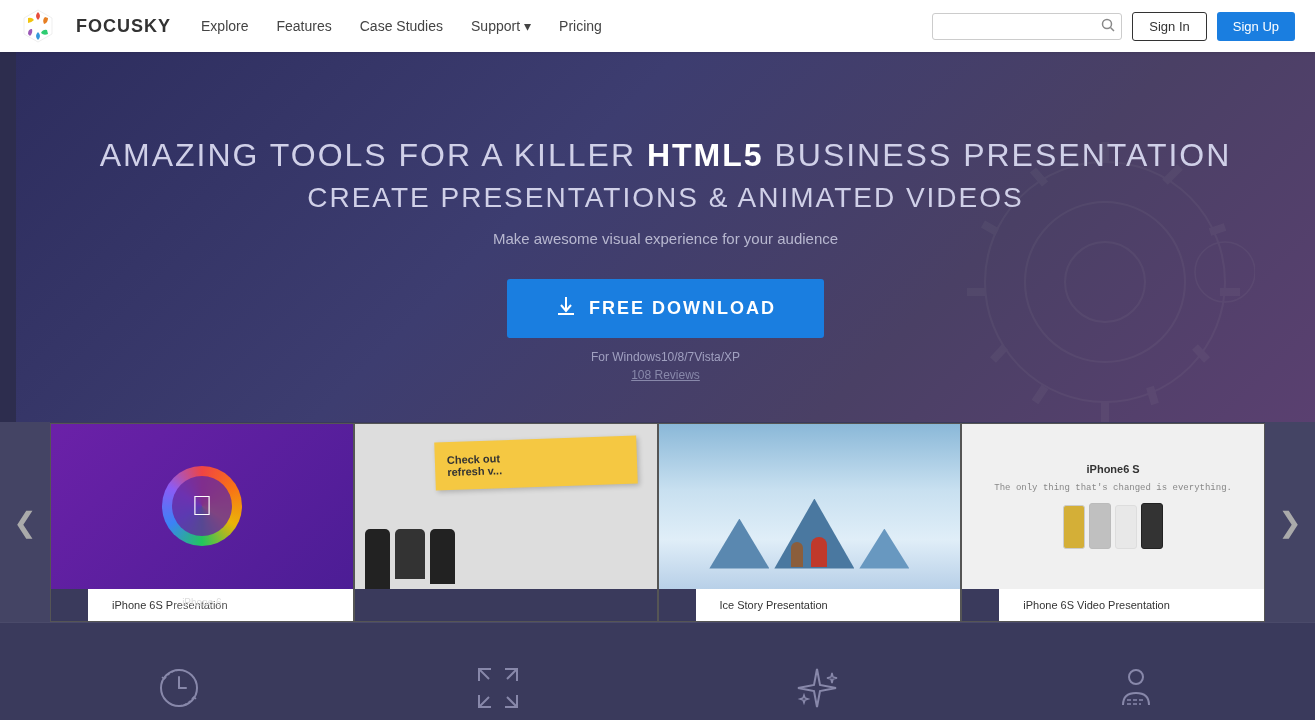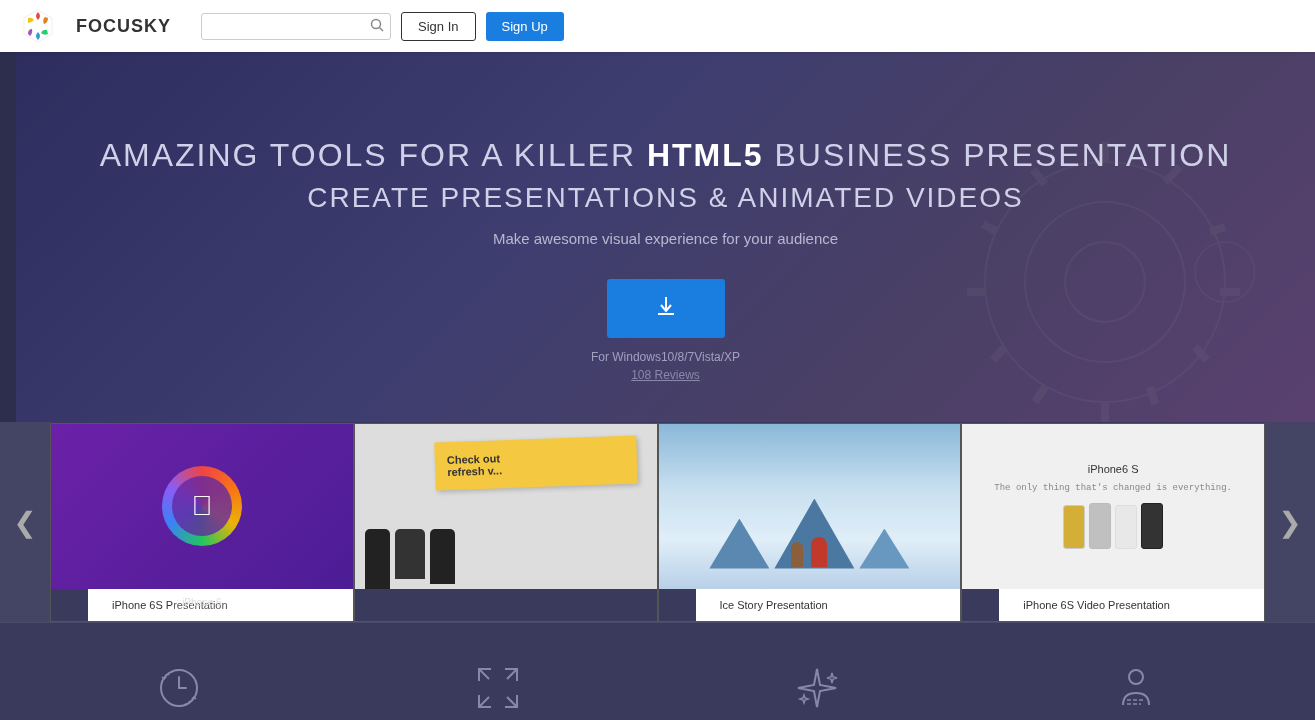--- a/index.html
+++ b/index.html
@@ -308,20 +308,30 @@
       <path d="M28 10 Q28 15 24 16 Q22 12 25 9 Z" fill="#e67e22"></path>
       <path d="M28 26 Q24 28 21 25 Q23 21 27 22 Z" fill="#2ecc71"></path>
       <path d="M18 32 Q14 28 18 24 Q22 28 18 32" fill="#3498db"></path>
       <path d="M8 26 Q8 21 12 21 Q13 25 10 28 Z" fill="#9b59b6"></path>
       <path d="M8 10 Q12 9 14 12 Q11 15 8 15 Z" fill="#f1c40f"></path>
       <circle cx="18" cy="18" r="5" fill="#fff"></circle>
     </svg>
     <span class="logo-text">FOCUSKY</span>
   </div>
 
+  <div class="nav-links">
+    <a class="nav-link">Explore</a>
+    <a class="nav-link">Features</a>
+    <a class="nav-link">Case Studies</a>
+    <a class="nav-link support">
+      <span>Support</span>
+      <span>▾</span>
+    </a>
+    <a class="nav-link">Pricing</a>
+  </div>
 
   <div class="nav-right">
     <div class="search-box">
       <input class="search-input" type="text" placeholder="" style="">
       <button class="search-icon-btn">
         <svg width="14" height="14" viewBox="0 0 14 14">
           <circle cx="6" cy="6" r="4.5" fill="none" stroke="#888" stroke-width="1.5"></circle>
           <line x1="9.5" y1="9.5" x2="13" y2="13" stroke="#888" stroke-width="1.5"></line>
         </svg>
       </button>
@@ -360,20 +370,21 @@
   <p class="hero-desc">Make awesome visual experience for your audience</p>
 
   <button class="btn-download">
     <span class="download-icon">
       <svg width="22" height="22" viewBox="0 0 22 22">
         <line x1="11" y1="2" x2="11" y2="15" stroke="#fff" stroke-width="2"></line>
         <polyline points="6,10 11,16 16,10" fill="none" stroke="#fff" stroke-width="2"></polyline>
         <line x1="3" y1="19" x2="19" y2="19" stroke="#fff" stroke-width="2"></line>
       </svg>
     </span>
+    <span>FREE DOWNLOAD</span>
   </button>
   <p class="hero-footnote">For Windows10/8/7Vista/XP</p>
   <a class="hero-reviews">108 Reviews</a>
 </section>
 
 <section class="carousel-section">
   <button class="carousel-arrow">
     <span>❮</span>
   </button>
 
@@ -427,21 +438,21 @@
         </div>
       </div>
       <div class="carousel-caption">
         <span>Ice Story Presentation</span>
       </div>
     </div>
 
     <div class="carousel-item">
       <div class="card-iphone6s-video">
         <div style="position:relative;width:100%;height:100%;background:#f0f0f0;display:flex;flex-direction:column;align-items:center;justify-content:center;padding:10px;">
-          <div style="font-size:11px;color:#333;font-weight:400;margin-bottom:8px;text-align:center;">iPhone6 S</div>
+          <div style="font-size:11px;color:#333;font-weight:700;margin-bottom:8px;text-align:center;">iPhone6 S</div>
           <div style="font-size:9px;color:#888;margin-bottom:10px;text-align:center;font-family:Liberation Mono, monospace;">The only thing that's changed is everything.</div>
 
           <div style="display:flex;gap:4px;align-items:flex-end;">
             <div style="width:22px;height:44px;background:#d4af37;border-radius:3px;border:1px solid #ccc;"></div>
             <div style="width:22px;height:46px;background:#c0c0c0;border-radius:3px;border:1px solid #bbb;"></div>
             <div style="width:22px;height:44px;background:#e8e8e8;border-radius:3px;border:1px solid #ddd;"></div>
             <div style="width:22px;height:46px;background:#333;border-radius:3px;border:1px solid #222;"></div>
           </div>
         </div>
       </div>

